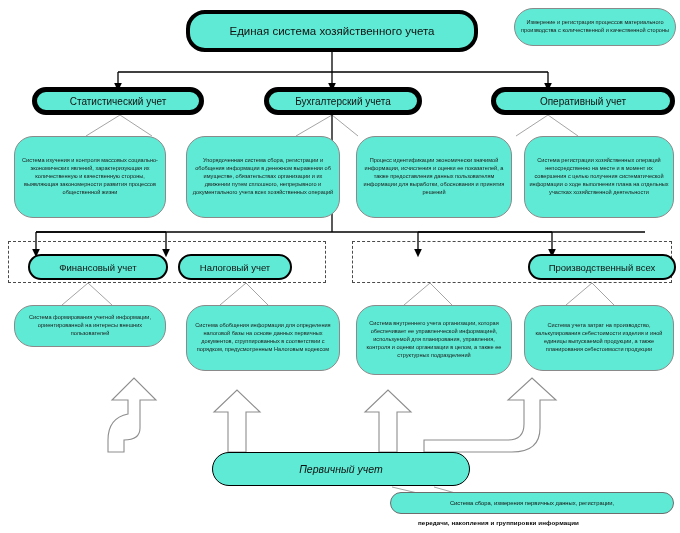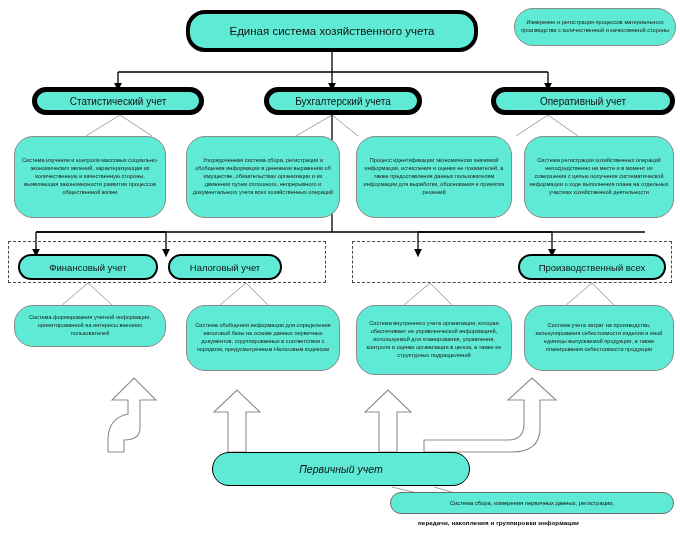--- a/index.html
+++ b/index.html
@@ -18,20 +18,21 @@
     border:4px solid #000;
     font-size:11.5px;
   }
   .box-l2{
     border:5px solid #000000;
     font-size:10px;
   }
   .box-l4{
     border:2.5px solid #000;
     font-size:9.5px;
+    margin-left:10px;
   }
   .box-note{
     border:1px solid #8a8a8a;
     font-size:5.6px;
     line-height:1.42;
     padding:3px 4px;
     color:#1a1a1a;
   }
   .box-note .inner{width:100%;}
   .box-bottom{

